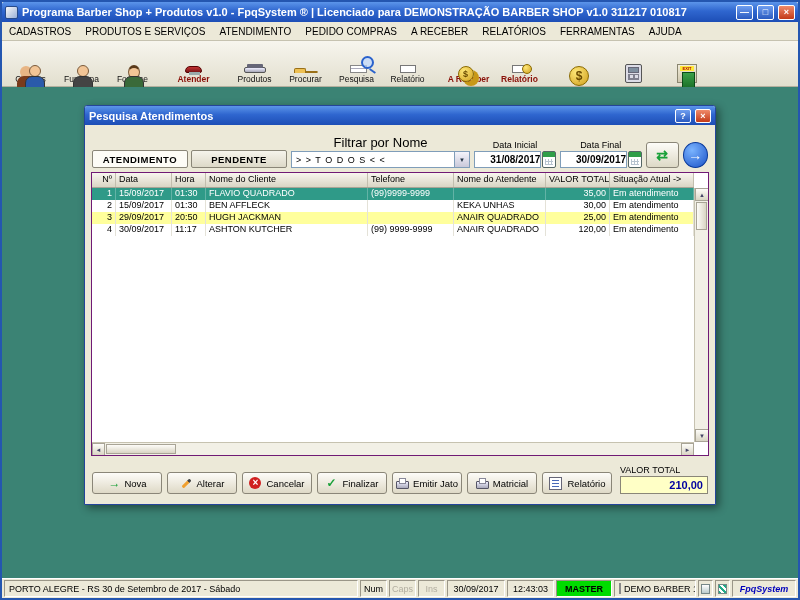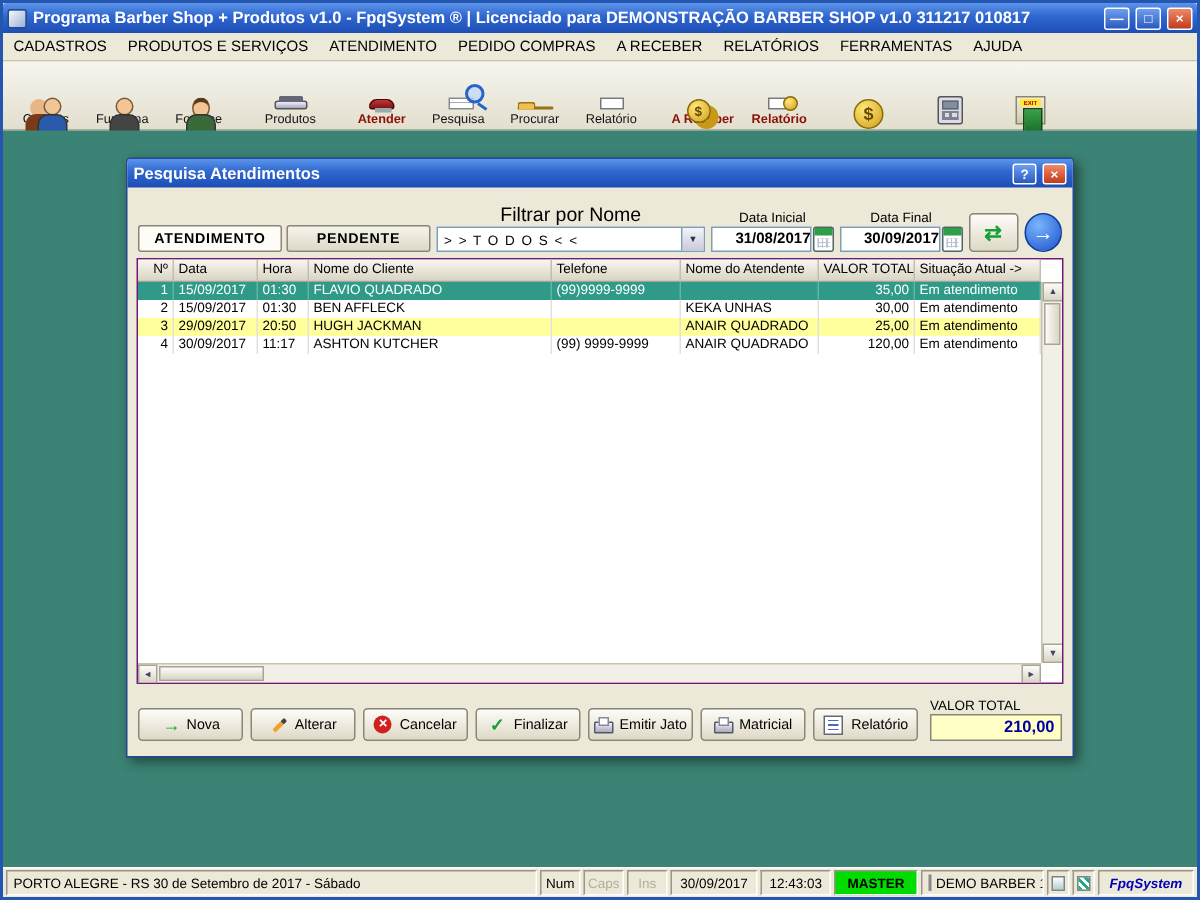--- a/index.html
+++ b/index.html
@@ -269,37 +269,37 @@
         <div class="tb-icon i-person-dark"></div>
         <span class="tb-label">Funciona</span>
       </div>
 
       <div class="tb-btn">
         <div class="tb-icon i-person-hat"></div>
         <span class="tb-label">Fornece</span>
       </div>
 
       <div class="tb-btn sp">
+        <div class="tb-icon i-chair"></div>
+        <span class="tb-label red">Atender</span>
+      </div>
+
+      <div class="tb-btn sp">
         <div class="tb-icon i-register"></div>
         <span class="tb-label">Produtos</span>
       </div>
 
-      <div class="tb-btn sp">
-        <div class="tb-icon i-chair"></div>
-        <span class="tb-label red">Atender</span>
+      <div class="tb-btn">
+        <div class="tb-icon i-folder"></div>
+        <span class="tb-label">Procurar</span>
       </div>
 
       <div class="tb-btn">
         <div class="tb-icon i-search"></div>
         <span class="tb-label">Pesquisa</span>
-      </div>
-
-      <div class="tb-btn">
-        <div class="tb-icon i-folder"></div>
-        <span class="tb-label">Procurar</span>
       </div>
 
       <div class="tb-btn">
         <div class="tb-icon i-report"></div>
         <span class="tb-label">Relatório</span>
       </div>
 
       <div class="tb-btn sp">
         <div class="tb-icon i-coins"></div>
         <span class="tb-label red">A Receber</span>

